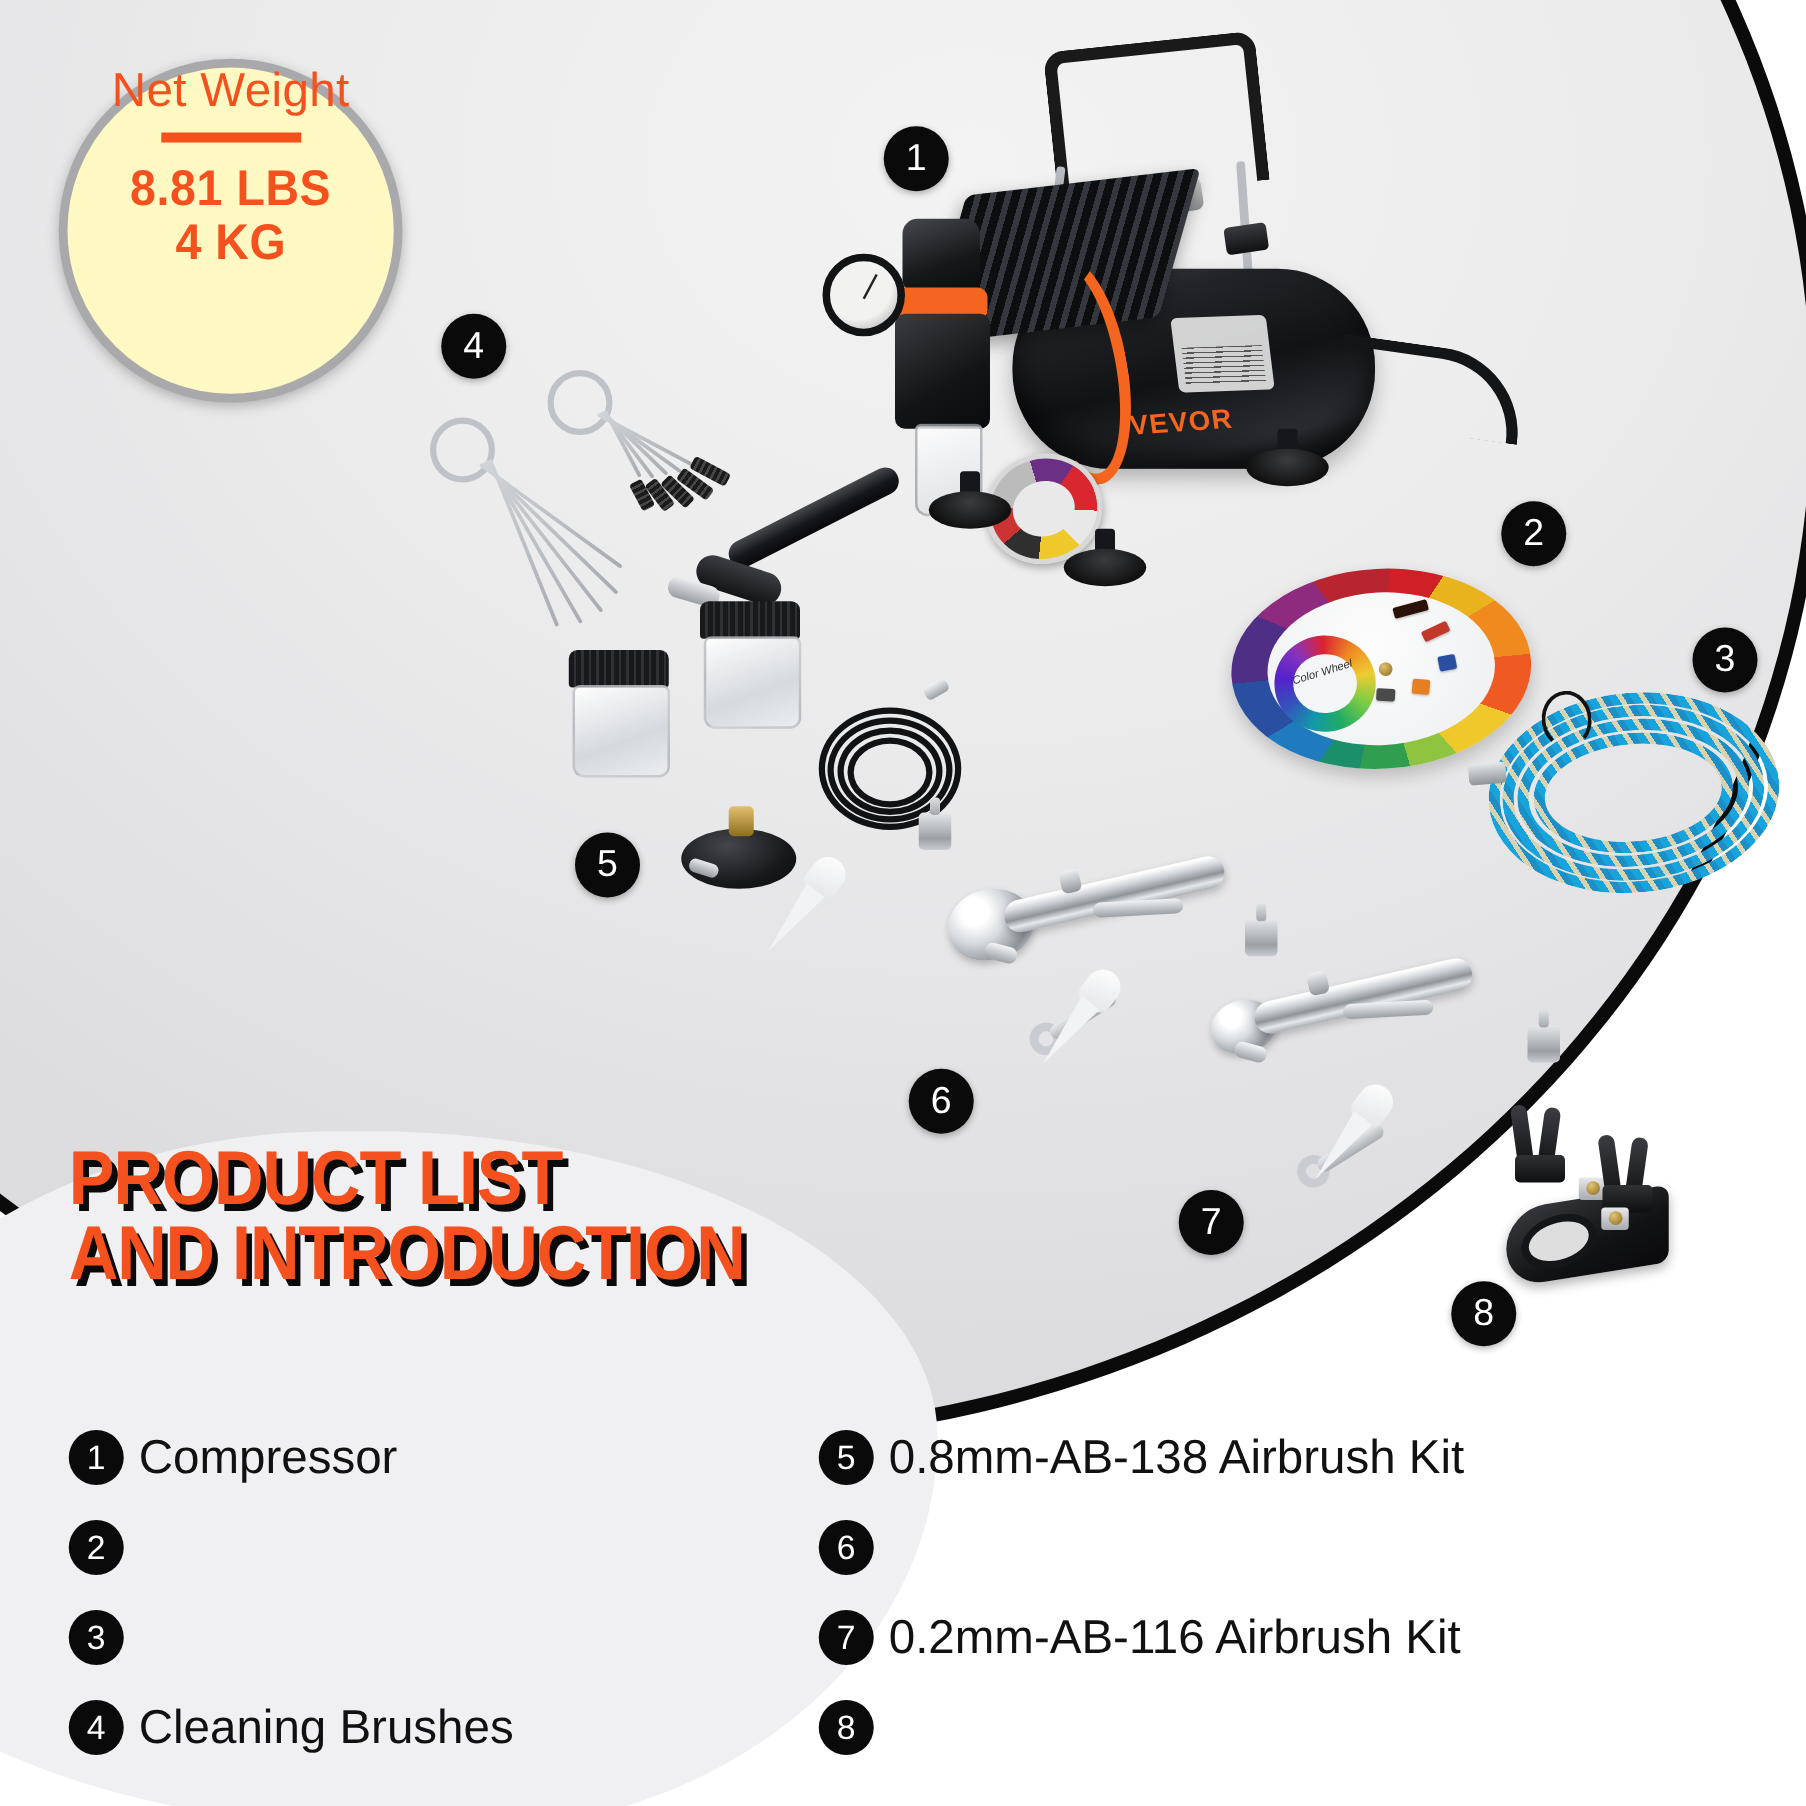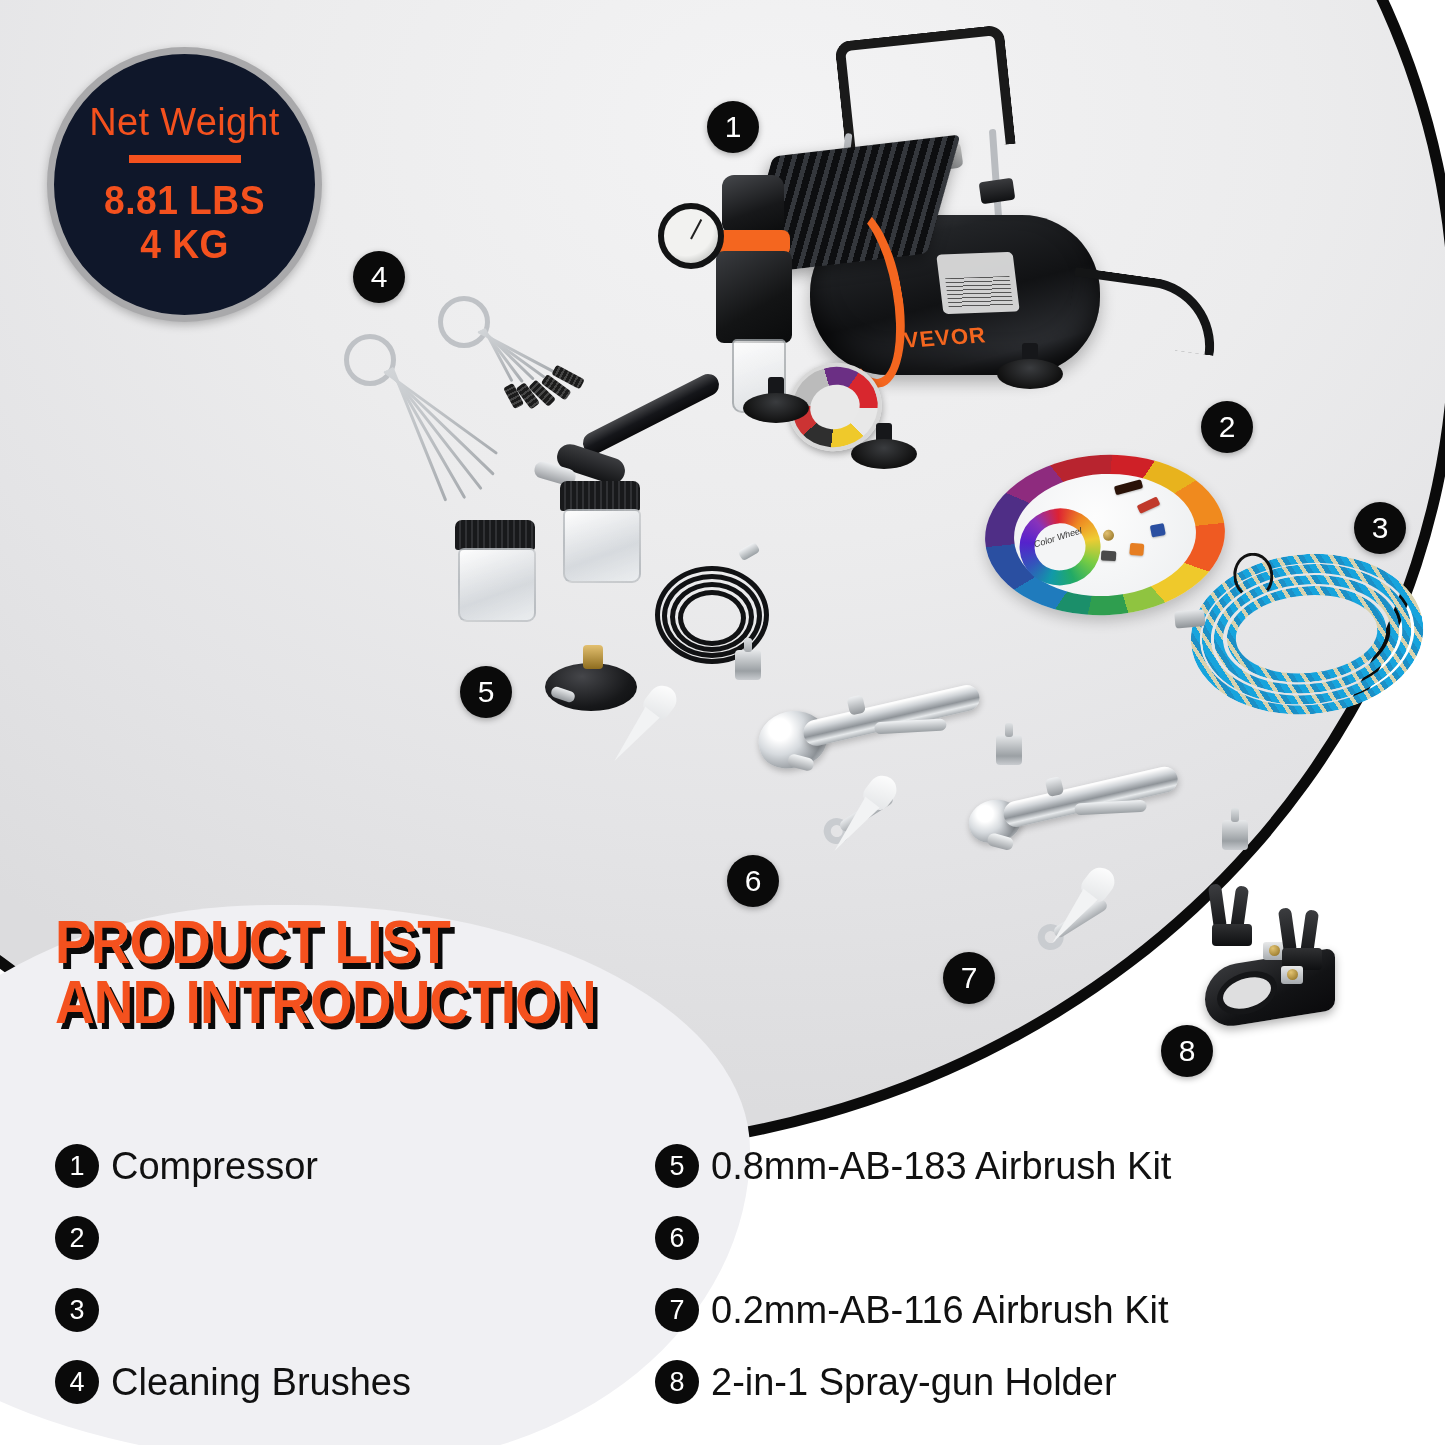--- a/index.html
+++ b/index.html
@@ -26,24 +26,24 @@
   .title-blob{
     position:absolute; left:-150px; top:905px;
     width:900px; height:560px; border-radius:48% 52% 44% 56%/55% 45% 58% 42%;
     background:#f0f0f3;
   }
 
   
   #weight-badge{
     position:absolute; left:47px; top:47px; width:275px; height:275px;
     border-radius:50%;
-    background:#0f172a;
+    background:#fef9c3;
     border:7px solid #a9a9ab;
     box-sizing:border-box;
-    display:flex;flex-direction:column;align-items:center;justify-content:center;
+    display:flex;flex-direction:column;align-items:center;
     box-shadow:0 3px 10px rgba(0,0,0,.25);
     z-index:40;
   }
   #weight-badge .wb-title{
     color:#f4511e;font-size:38px;letter-spacing:.3px;line-height:1;
     margin-bottom:14px;
   }
   #weight-badge .wb-rule{width:112px;height:8px;background:#f4511e;margin-bottom:16px;}
   #weight-badge .wb-lbs,#weight-badge .wb-kg{
     color:#f4511e;font-weight:bold;font-size:40px;line-height:1.08;
@@ -553,27 +553,26 @@
         <div class="legend-num">3</div>
       </div>
       <div class="legend-item">
         <div class="legend-num">4</div>
         <div class="legend-label">Cleaning Brushes</div>
       </div>
     </div>
   <div class="legend-col" id="legend-right">
       <div class="legend-item">
         <div class="legend-num">5</div>
-        <div class="legend-label">0.8mm-AB-183 Airbrush Kit</div>
+        <div class="legend-label">0.8mm-AB-138 Airbrush Kit</div>
       </div>
       <div class="legend-item">
         <div class="legend-num">6</div>
       </div>
       <div class="legend-item">
         <div class="legend-num">7</div>
         <div class="legend-label">0.2mm-AB-116 Airbrush Kit</div>
       </div>
       <div class="legend-item">
         <div class="legend-num">8</div>
-        <div class="legend-label">2-in-1 Spray-gun Holder</div>
       </div>
     </div>
 </div>
 
 </body></html>

